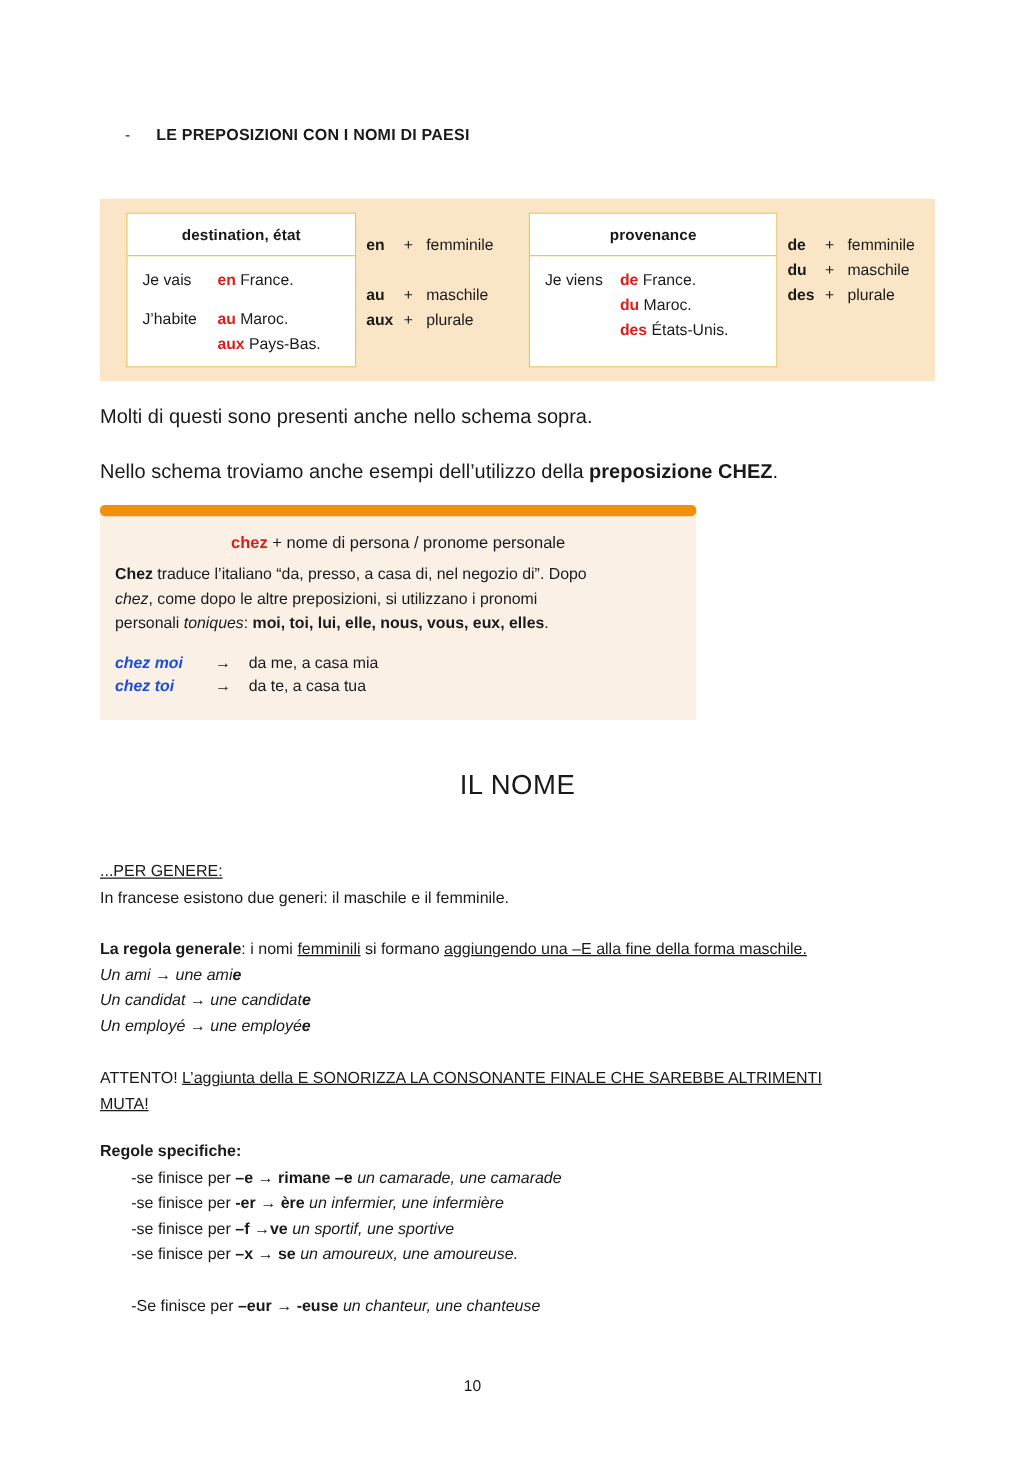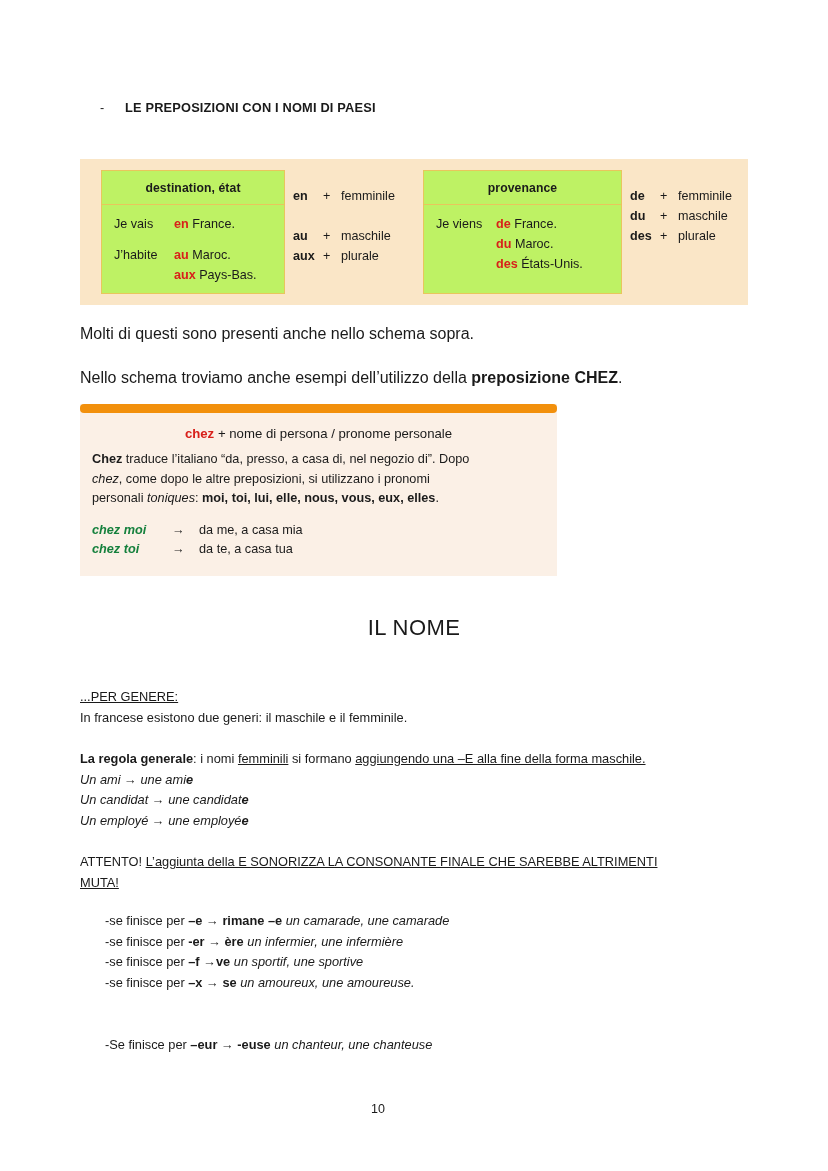--- a/index.html
+++ b/index.html
@@ -47,21 +47,21 @@
     left: 80px;
     top: 159px;
     width: 668px;
     height: 146px;
     background: #fae6c7;
   }
   .tbl {
     position: absolute;
     top: 11px;
     height: 124px;
-    background: #bef264;
+    background: #ffffff;
     border: 1.6px solid #e8c65c;
     box-sizing: border-box;
   }
   .tbl-dest { left: 21px; width: 184px; }
   .tbl-prov { left: 343px; width: 199px; }
   .tbl-head {
     height: 33px;
     border-bottom: 1.6px solid #e8c65c;
     display: flex;
     align-items: center;
@@ -130,21 +130,21 @@
     font-size: 12.7px;
     line-height: 19.5px;
   }
   .chez-ex {
     padding: 12px 12px 16px 12px;
     font-size: 12.7px;
     line-height: 19.5px;
   }
   .ex-line { display: flex; align-items: baseline; }
   .ex-a {
-    color: #15803d;
+    color: #1d4ed8;
     font-weight: bold;
     font-style: italic;
     min-width: 80px;
   }
   .ex-arrow { min-width: 27px; font-weight: bold; }
   .ex-b { }
 
   
   .il-nome {
     position: absolute;
@@ -316,20 +316,21 @@
     <div class="i"><span>Un candidat </span><span class="b">→</span><span> une candidat</span><span class="b">e</span></div>
     <div class="i"><span>Un employé </span><span class="b">→</span><span> une employé</span><span class="b">e</span></div>
   </div>
 
   <div class="blk s-attento">
     <div><span>ATTENTO! </span><span class="u">L’aggiunta della E SONORIZZA LA CONSONANTE FINALE CHE SAREBBE ALTRIMENTI</span></div>
     <div class="u">MUTA!</div>
   </div>
 
   <div class="blk s-regole">
+    <div class="b">Regole specifiche:</div>
     <div class="indent"><span>-se finisce per </span><span class="b">–e</span> <span class="b">→</span> <span class="b">rimane –e</span> <span class="i">un camarade, une camarade</span></div>
     <div class="indent"><span>-se finisce per </span><span class="b">-er</span> <span class="b">→</span> <span class="b">ère</span> <span class="i">un infermier, une infermière</span></div>
     <div class="indent"><span>-se finisce per </span><span class="b">–f</span> <span class="b">→</span><span class="b">ve</span> <span class="i">un sportif, une sportive</span></div>
     <div class="indent"><span>-se finisce per </span><span class="b">–x</span> <span class="b">→</span> <span class="b">se</span> <span class="i">un amoureux, une amoureuse.</span></div>
   </div>
 
   <div class="blk s-last"><span>-Se finisce per </span><span class="b">–eur</span> <span class="b">→</span> <span class="b">-euse</span> <span class="i">un chanteur, une chanteuse</span></div>
 
   <div class="pageno">10</div>
 

